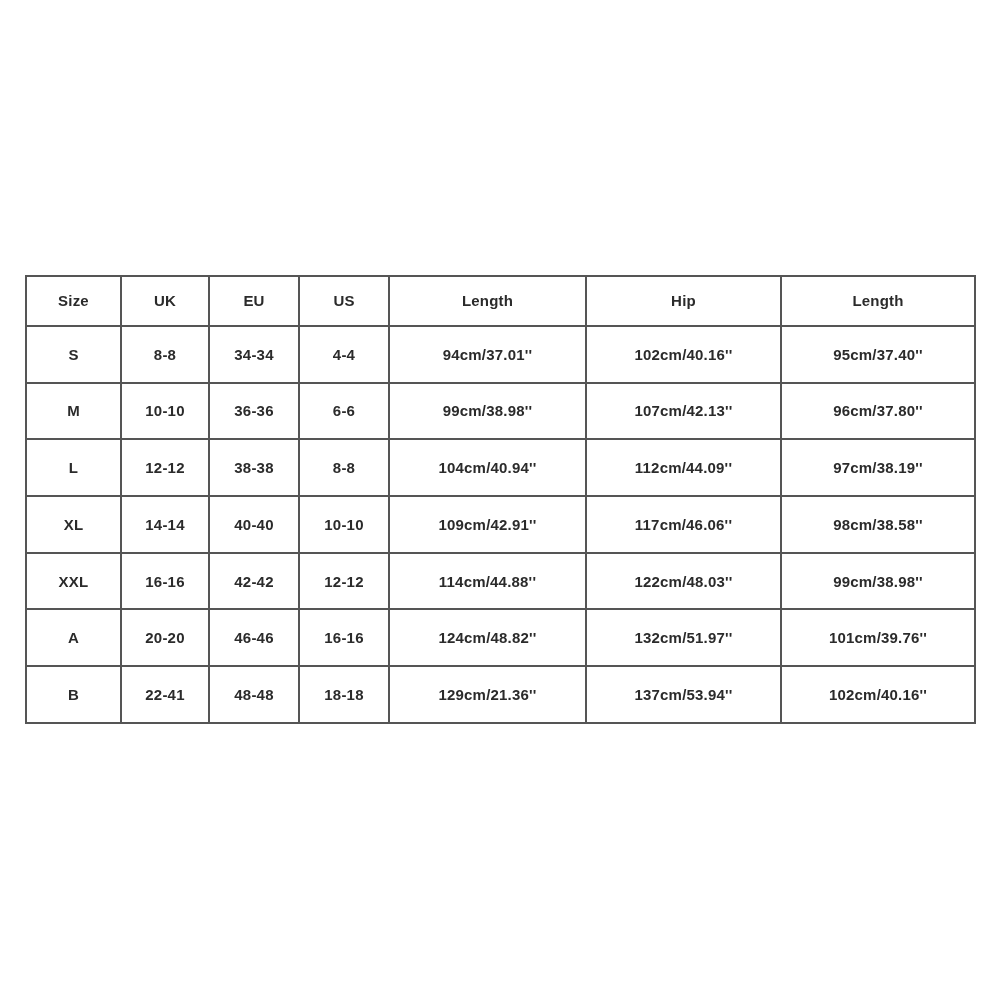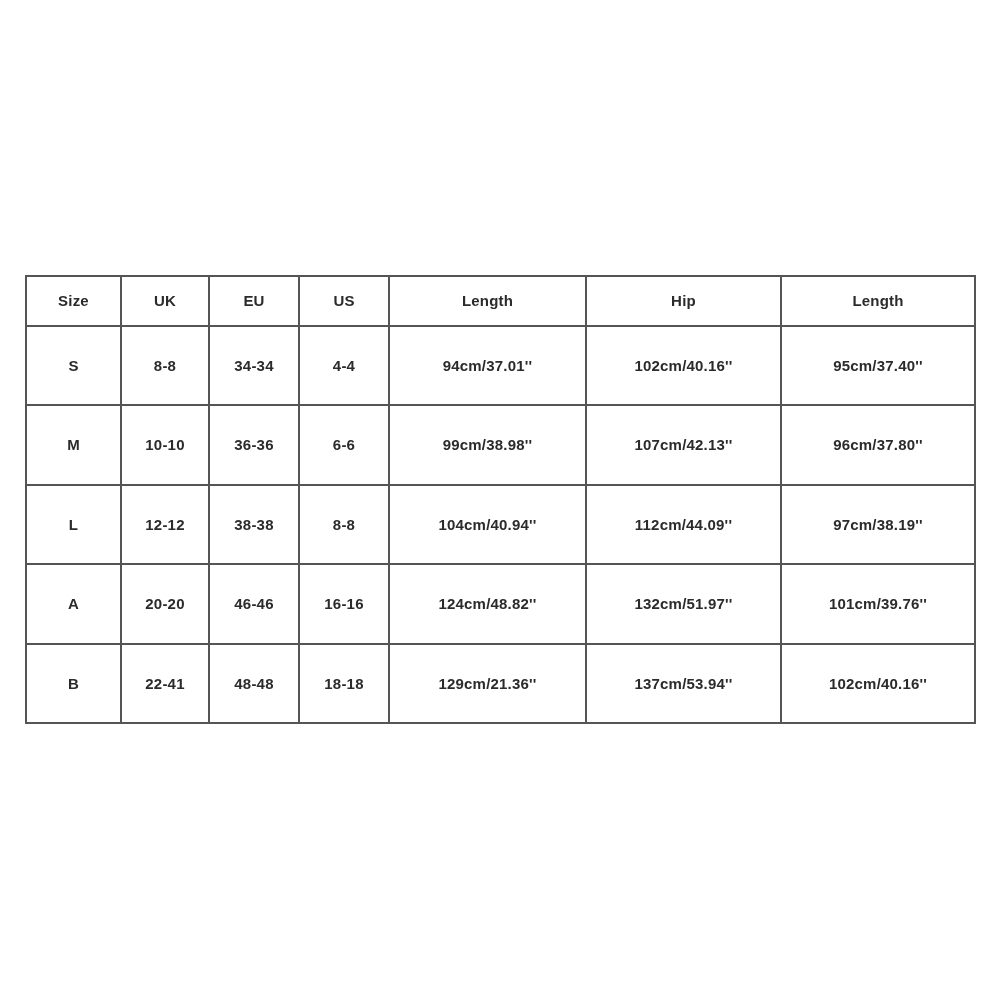--- a/index.html
+++ b/index.html
@@ -90,20 +90,38 @@
         <tr>
           <td>L</td>
           <td>12-12</td>
           <td>38-38</td>
           <td>8-8</td>
           <td>104cm/40.94''</td>
           <td>112cm/44.09''</td>
           <td>97cm/38.19''</td>
         </tr>
         <tr>
+          <td>XL</td>
+          <td>14-14</td>
+          <td>40-40</td>
+          <td>10-10</td>
+          <td>109cm/42.91''</td>
+          <td>117cm/46.06''</td>
+          <td>98cm/38.58''</td>
+        </tr>
+        <tr>
+          <td>XXL</td>
+          <td>16-16</td>
+          <td>42-42</td>
+          <td>12-12</td>
+          <td>114cm/44.88''</td>
+          <td>122cm/48.03''</td>
+          <td>99cm/38.98''</td>
+        </tr>
+        <tr>
           <td>A</td>
           <td>20-20</td>
           <td>46-46</td>
           <td>16-16</td>
           <td>124cm/48.82''</td>
           <td>132cm/51.97''</td>
           <td>101cm/39.76''</td>
         </tr>
         <tr>
           <td>B</td>

